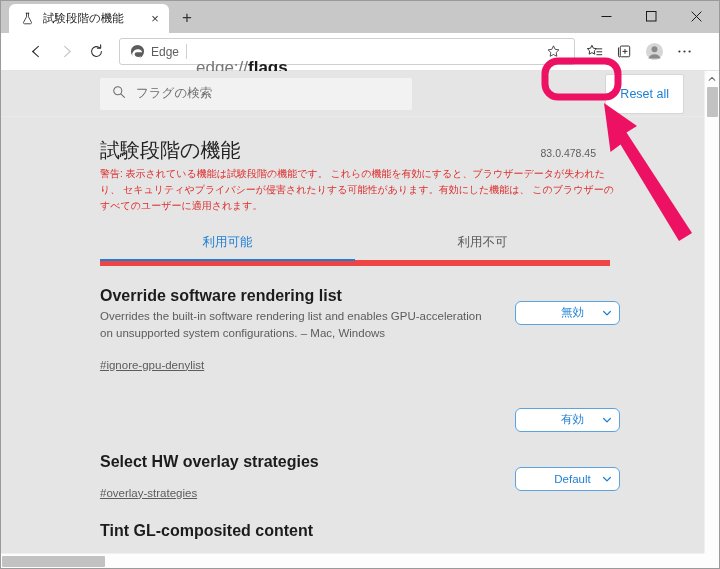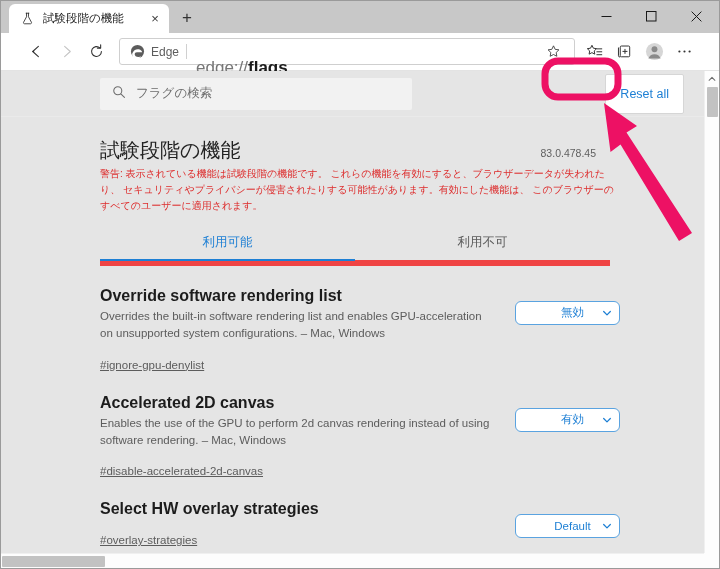--- a/index.html
+++ b/index.html
@@ -494,25 +494,20 @@
               <span class="flag-select-chev">
                 <svg width="10" height="10" viewBox="0 0 12 12">
                     <path d="M2 4.2l4 4 4-4" fill="none" stroke="#1d7fd4" stroke-width="1.5" stroke-linecap="round" stroke-linejoin="round"></path>
                   </svg>
               </span>
             </div>
           </div>
         </div>
 
         <div class="flag">
-          <div class="flag-info">
-            <div class="flag-name">Accelerated 2D canvas</div>
-            <div class="flag-desc">Enables the use of the GPU to perform 2d canvas rendering instead of using software rendering. – Mac, Windows</div>
-            <a class="flag-link">#disable-accelerated-2d-canvas</a>
-          </div>
           <div class="flag-select-wrap">
             <div class="flag-select">
               <span class="flag-select-label">有効</span>
               <span class="flag-select-chev">
                 <svg width="10" height="10" viewBox="0 0 12 12">
                     <path d="M2 4.2l4 4 4-4" fill="none" stroke="#1d7fd4" stroke-width="1.5" stroke-linecap="round" stroke-linejoin="round"></path>
                   </svg>
               </span>
             </div>
           </div>

